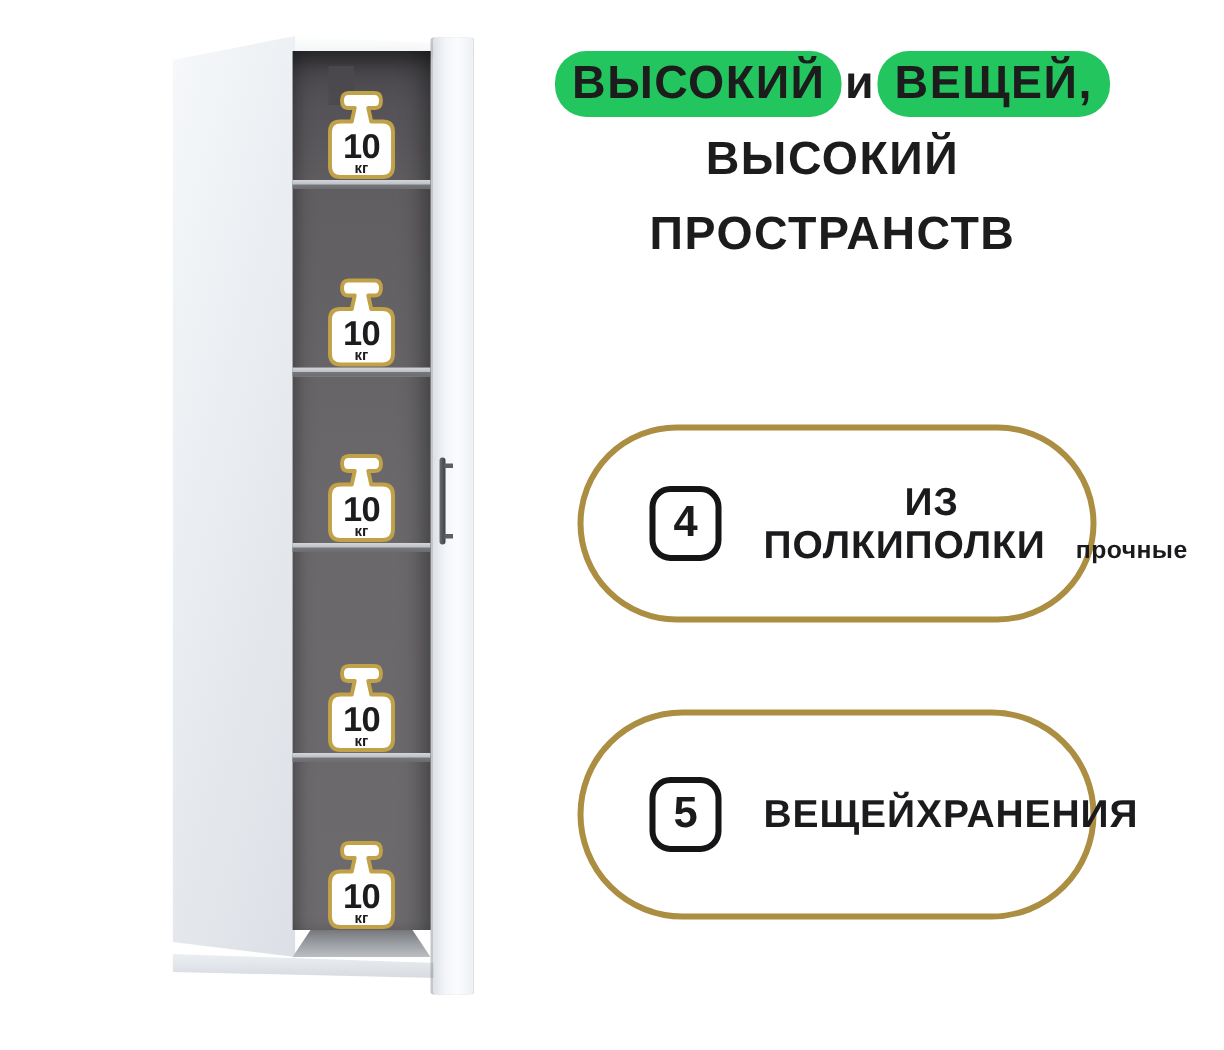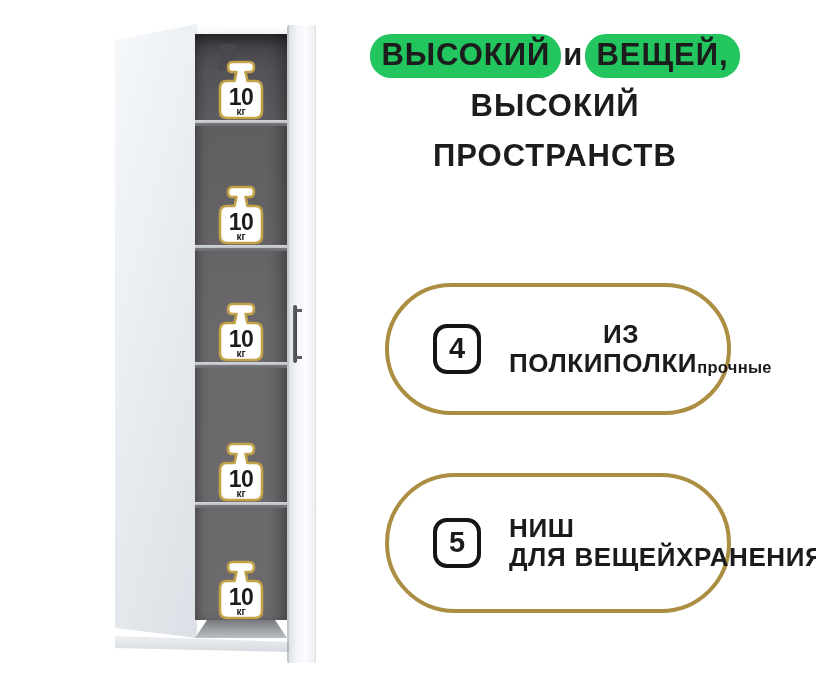--- a/index.html
+++ b/index.html
@@ -100,21 +100,21 @@
   .badge.b2 { top:473px; height:140px; }
   .count-box {
     flex-shrink:0; width:48px; height:50px;
     border:4px solid #151518; border-radius:14px;
     display:flex; align-items:center; justify-content:center;
     font-size:29px; font-weight:700; padding-bottom:2px;
   }
   .badge-text { display:flex; align-items:flex-end; }
   .badge-title { font-size:26px; font-weight:700; line-height:1.12; letter-spacing:.6px; }
   .badge-sub   { font-size:16.5px; font-weight:700; line-height:1.2; letter-spacing:.3px; }
-  .badge-sub.first { margin-top:4px; }
+  .badge-sub.first { margin-top:4px;margin-left:20px; }
 </style>
 </head>
 <body>
 
 <div id="canvas">
 
   <div class="cabinet">
     <div class="top-face"></div>
     <div class="side-panel"></div>
     <div class="interior"></div>
@@ -187,19 +187,18 @@
     <div class="badge-text">
       <span class="badge-title">ПОЛКИ</span>
       <span class="badge-title">ИЗ ПОЛКИ</span>
       <span class="badge-sub first">прочные</span>
     </div>
   </div>
 
   <div class="badge b2">
     <div class="count-box">5</div>
     <div class="badge-text">
-      <span class="badge-title">НИШ ДЛЯ</span>
       <span class="badge-title">ВЕЩЕЙ</span>
       <span class="badge-title">ХРАНЕНИЯ</span>
     </div>
   </div>
 
 </div>
 
 </body></html>

